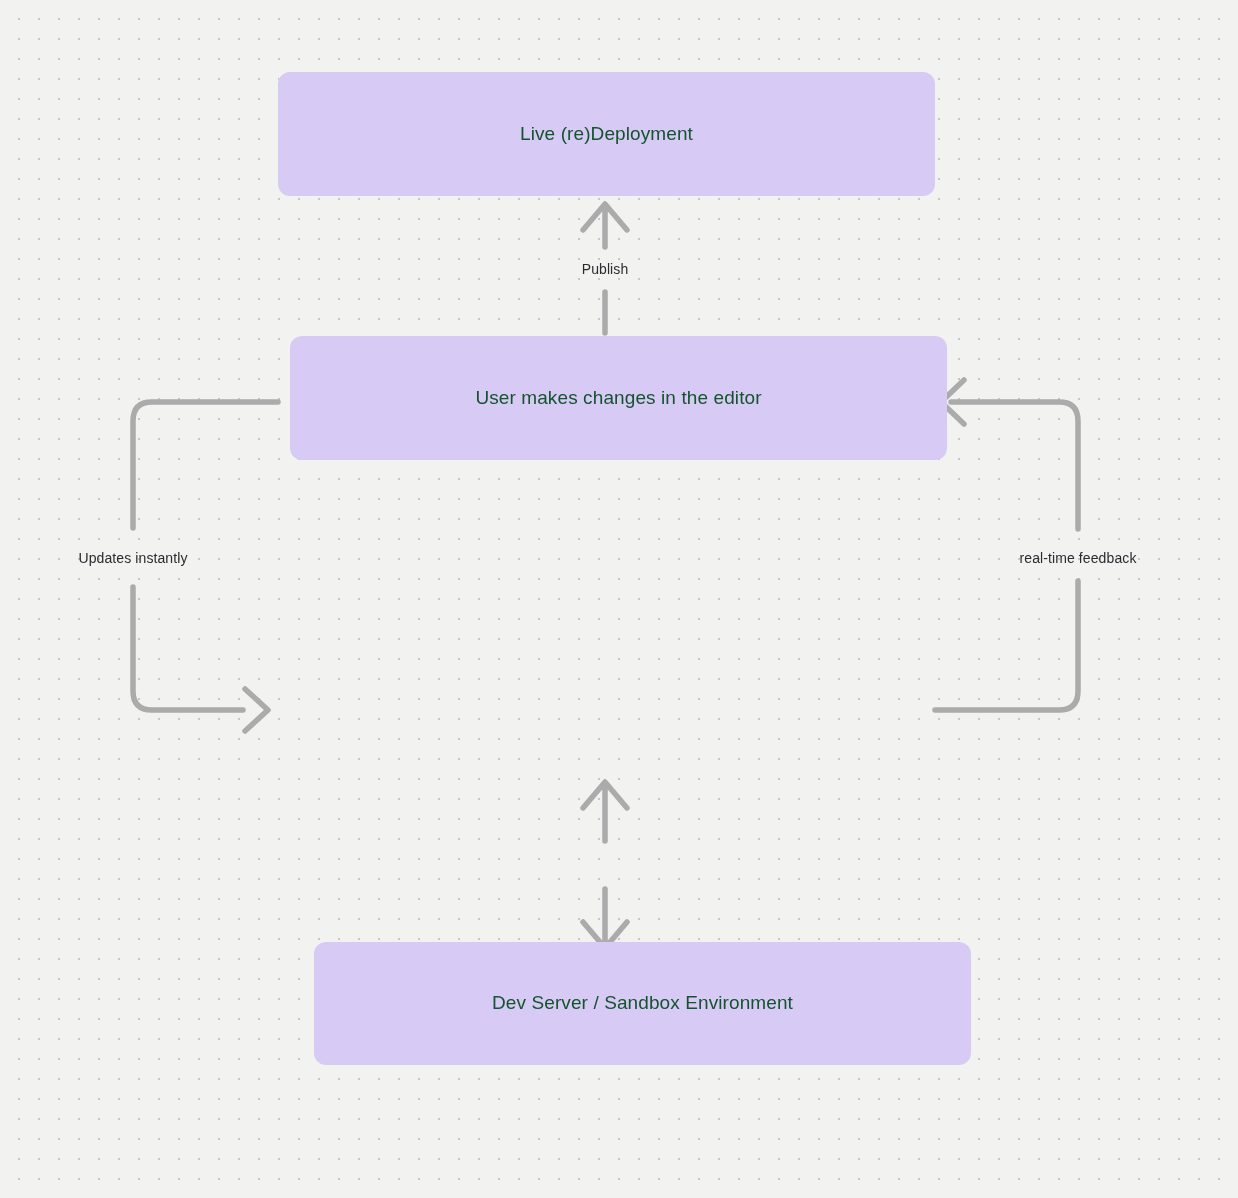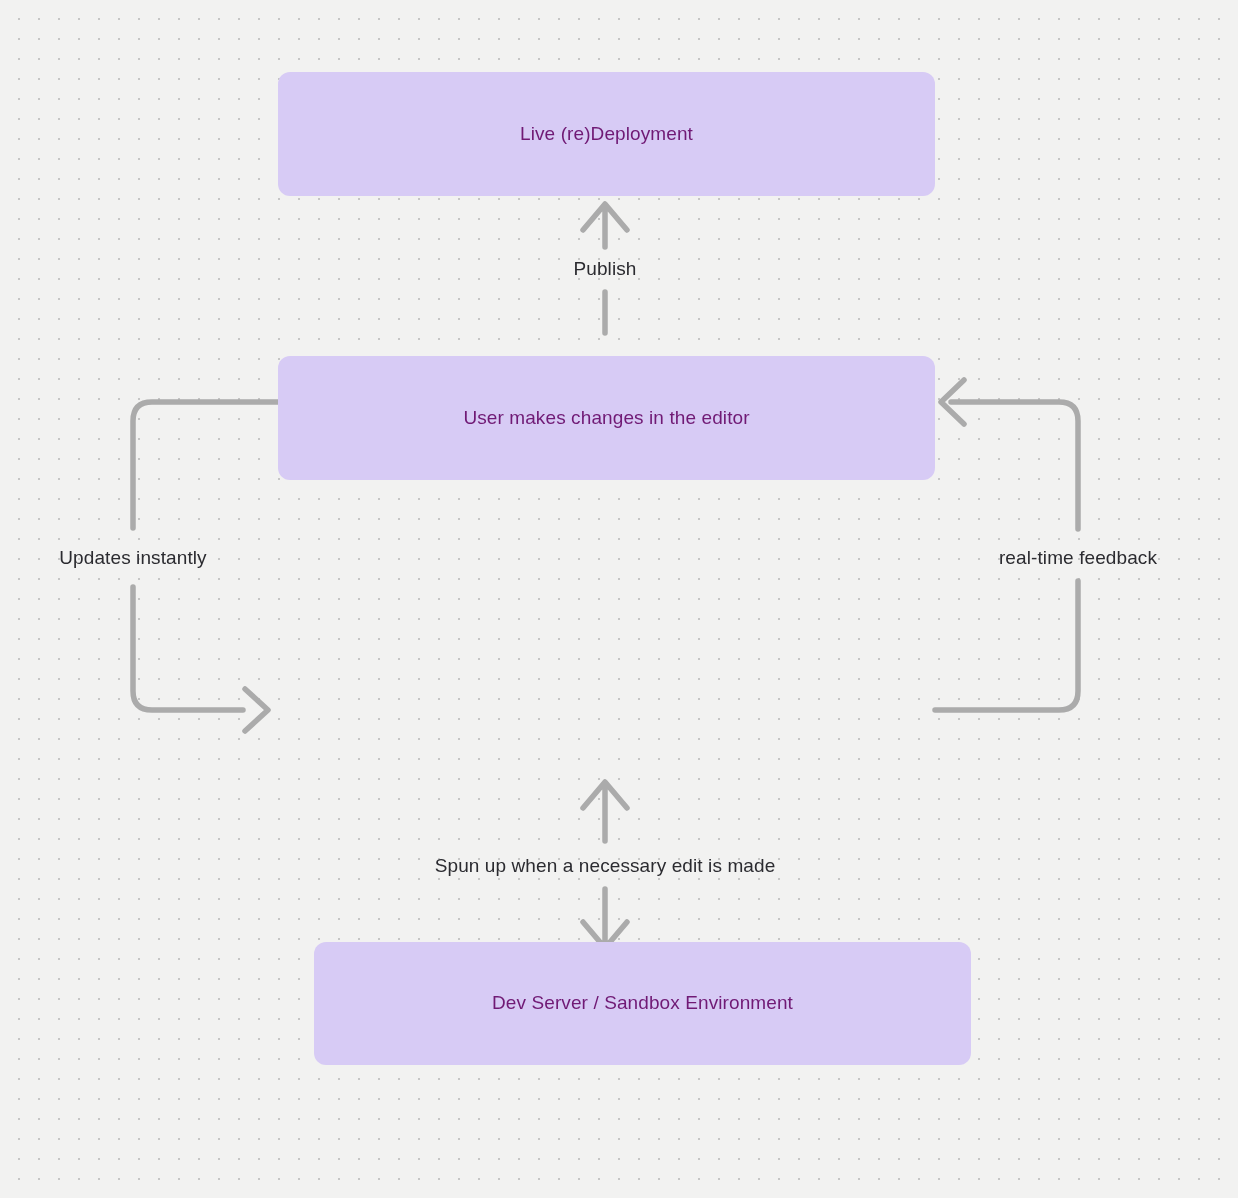--- a/index.html
+++ b/index.html
@@ -36,35 +36,35 @@
   .node {
     position: absolute;
     left: 278px;
     width: 657px;
     height: 124px;
     background: #d7cbf5;
     border-radius: 12px;
     display: flex;
     align-items: center;
     justify-content: center;
-    color: #701a75;
+    color: #14532d;
     font-size: 19px;
     line-height: 1.2;
     letter-spacing: 0.1px;
   }
   .node-1 { top: 72px; }
-  .node-2 { top: 356px; }
+  .node-2 { top: 336px; margin-left: 12px; }
   .node-3 { top: 649px; height: 123px; }
   .node-4 { top: 942px; height: 123px; margin-left: 36px; }
   .edge-label {
     position: absolute;
     transform: translate(-50%, -50%);
     white-space: nowrap;
     color: #2b2b30;
-    font-size: 19px;
+    font-size: 14px;
     letter-spacing: 0.1px;
   }
   .label-publish   { left: 605px;  top: 269px; }
   .label-updates   { left: 133px;  top: 558px; text-align: center; }
   .label-feedback  { left: 1078px; top: 558px; text-align: right; }
   .label-spunup    { left: 605px;  top: 866px; }
 </style>
 </head>
 <body>
 
@@ -90,15 +90,14 @@
   </div>
 
 
   <div class="node node-4">
     <span>Dev Server / Sandbox Environment</span>
   </div>
 
   <div class="edge-label label-publish">Publish</div>
   <div class="edge-label label-updates">Updates instantly</div>
   <div class="edge-label label-feedback">real-time feedback</div>
-  <div class="edge-label label-spunup">Spun up when a necessary edit is made</div>
 
 </div>
 
 </body></html>

